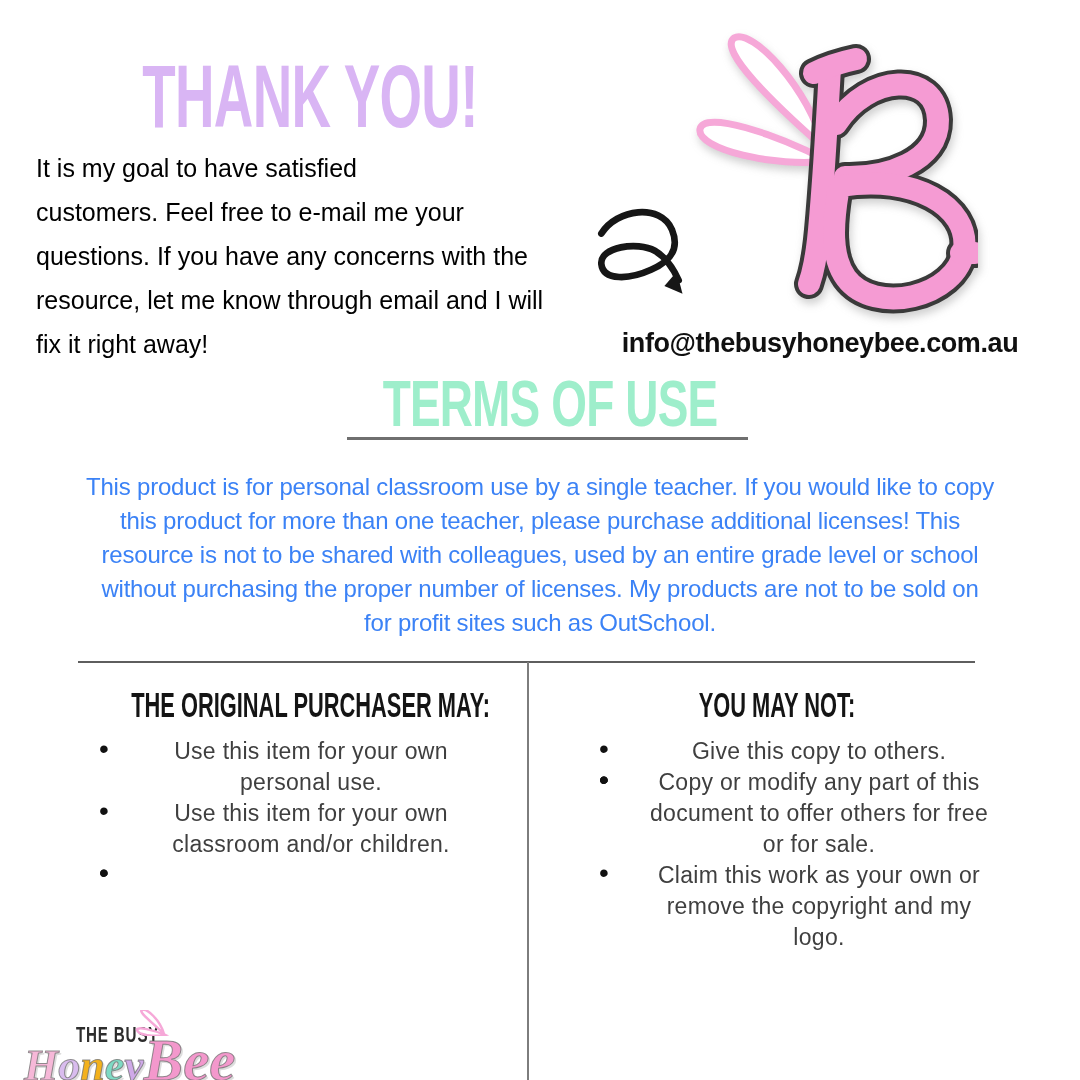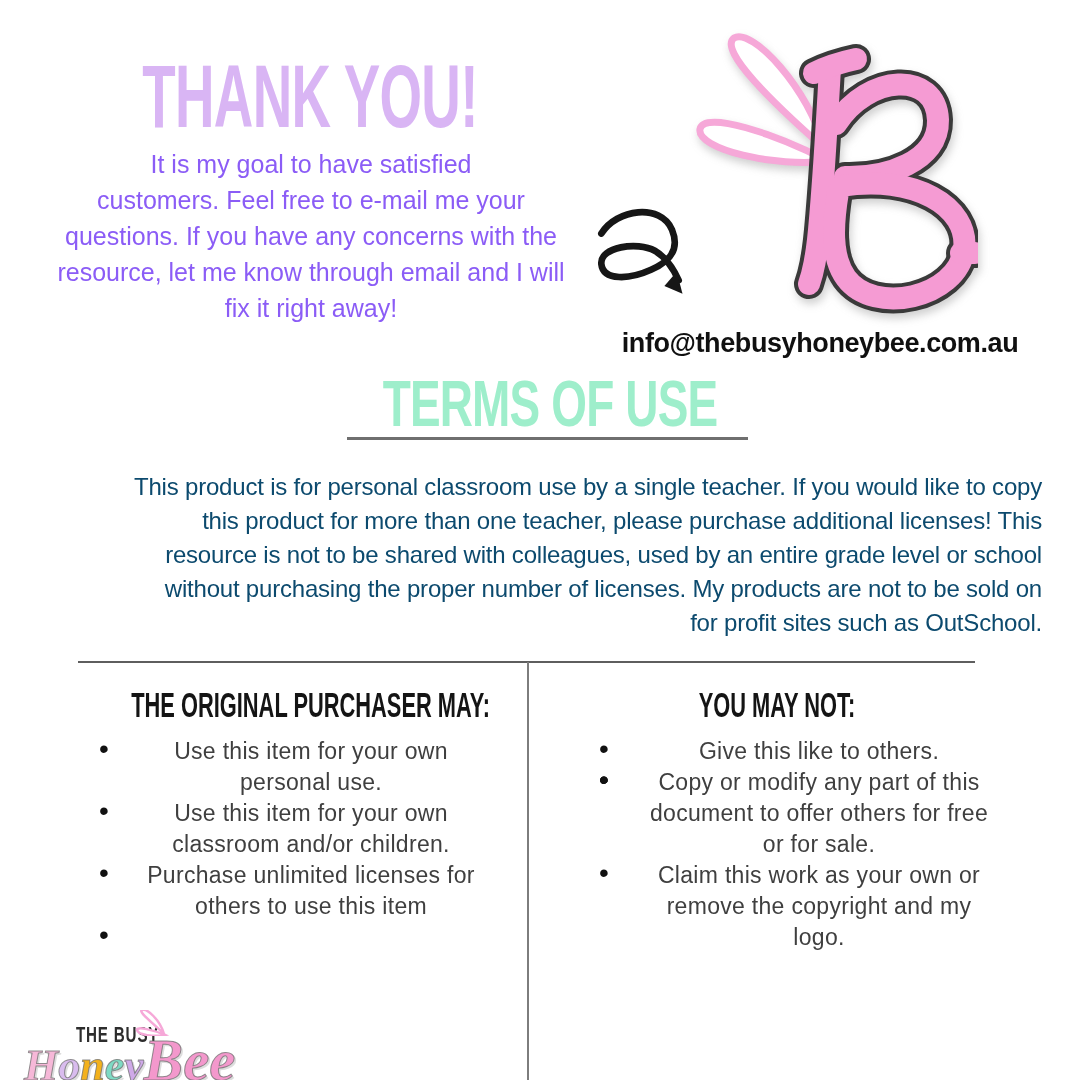--- a/index.html
+++ b/index.html
@@ -9,27 +9,27 @@
   .abs{position:absolute;}
 
   
   .display{font-weight:800;letter-spacing:-1px;text-align:center;white-space:nowrap;
            transform-origin:center top;}
   .thank-title{left:40px;top:26px;width:540px;font-size:76px;transform:scale(0.72,1.16);}
   .terms-title{left:300px;top:346px;width:500px;font-size:56px;transform:scale(0.82,1.15);}
   .col-header{font-size:28px;font-weight:800;letter-spacing:0;text-align:center;white-space:nowrap;
               transform:scale(0.78,1.25);transform-origin:center top;color:#141414;}
 
-  .thank-body{left:36px;top:126px;width:550px;font-size:25px;line-height:36px;text-align:center;
-              white-space:pre-line;color:#8b5cf6;}
+  .thank-body{left:36px;top:126px;width:550px;font-size:25px;line-height:44px;
+              white-space:pre-line;color:#000000;}
   .email{left:600px;top:308px;width:440px;font-size:27px;font-weight:700;letter-spacing:-0.4px;
          text-align:center;color:#101010;}
   .terms-underline{left:347px;top:417px;width:401px;height:3px;background:#6f6f6f;}
-  .terms-body{left:38px;top:450px;width:1004px;font-size:24px;line-height:34px;text-align:right;
-              white-space:pre-line;letter-spacing:-0.2px;color:#0c4a6e;}
+  .terms-body{left:38px;top:450px;width:1004px;font-size:24px;line-height:34px;text-align:center;
+              white-space:pre-line;letter-spacing:-0.2px;color:#3b82f6;}
 
   .hline{left:78px;top:641px;width:897px;height:2px;background:#5e5e5e;}
   .vline{left:527px;top:642px;width:2px;height:421px;background:#7d7d7d;}
 
   .col-left-header{left:85px;top:666px;width:420px;}
   .col-right-header{left:557px;top:666px;width:440px;}
 
   ul.bullets{list-style:none;margin:0;padding:0;font-size:23px;line-height:31px;
              letter-spacing:0.3px;color:#3f3f3f;}
   ul.bullets li{position:relative;text-align:center;padding:0 8px 0 40px;}
@@ -116,32 +116,30 @@
       <span class="txt">Use this item for your own
 personal use.</span>
     </li>
     <li>
       <span class="dot">•</span>
       <span class="txt">Use this item for your own
 classroom and/or children.</span>
     </li>
     <li>
       <span class="dot">•</span>
-      <span class="txt">Purchase unlimited licenses for
-others to use this item</span>
     </li>
     <li>
       <span class="dot">•</span>
     </li>
   </ul>
 
   <ul class="abs bullets bullets-right">
     <li>
       <span class="dot">•</span>
-      <span class="txt">Give this like to others.</span>
+      <span class="txt">Give this copy to others.</span>
     </li>
     <li>
       <span class="dot">•</span>
     </li>
     <li>
       <span class="dot">•</span>
     </li>
     <li>
       <span class="dot">•</span>
       <span class="txt">Copy or modify any part of this

